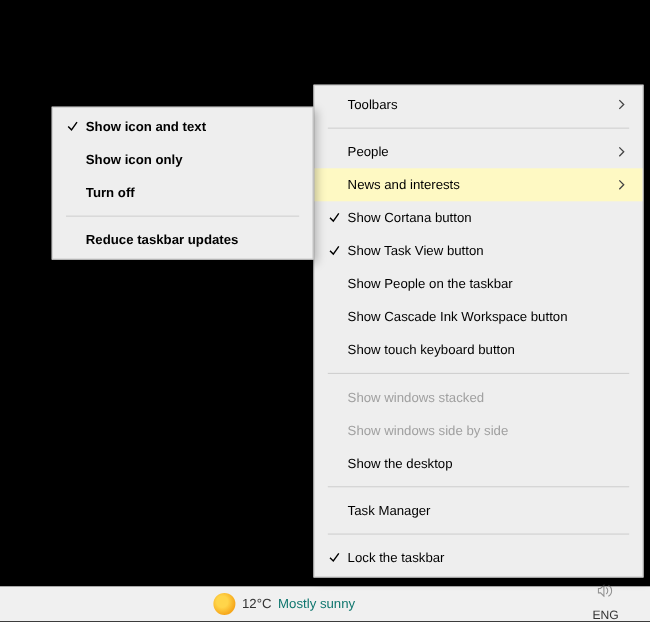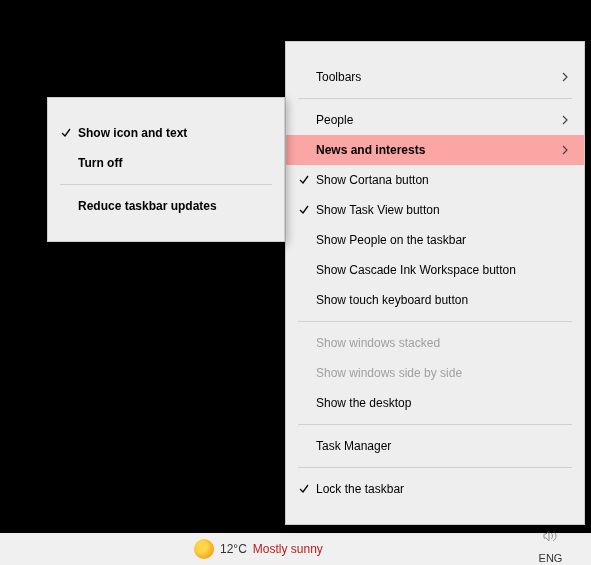--- a/index.html
+++ b/index.html
@@ -57,21 +57,21 @@
       height: 16px;
       position: relative;
       margin-left: 8px;
     }
     .action-center svg { display:block; }
     .menu {
       position: absolute;
       background: #eeeeee;
       border: 1px solid #cccccc;
       box-shadow: 3px 3px 8px rgba(0,0,0,.25);
-      padding: 20px 0;
+      padding: 2px 0;
     }
     .main-menu {
       right: 6px;
       bottom: 40px;
       width: 300px;
     }
     .sub-menu {
       width: 238px;
       top: 97px;
       left: 47px;
@@ -79,22 +79,21 @@
     }
     .menu-item {
       display: flex;
       align-items: center;
       height: 30px;
       padding: 0 14px 0 6px;
       position: relative;
       color: #000;
     }
     .menu-item.hovered {
-      background: #fca5a5;
-      font-weight: bold;
+      background: #fef9c3;
     }
     .menu-item.disabled {
       color: #a0a0a0;
     }
     .mi-check {
       width: 24px;
       display: flex;
       align-items: center;
       justify-content: center;
       flex-shrink: 0;
@@ -127,21 +126,21 @@
     .chevron { width:10px; height:10px; }
     .gear { width:14px; height:14px; }
   </style>
 </head>
 <body>
 
 <div class="taskbar">
   <div class="weather">
     <span class="weather-icon"></span>
     <span>12°C</span>
-    <span style="color:#b91c1c">Mostly sunny</span>
+    <span style="color:#0f766e">Mostly sunny</span>
   </div>
   <div class="tray">
     <span class="tray-ico">
       <svg width="10" height="10" viewBox="0 0 10 10">
           <path d="M1 7l4-4 4 4" fill="none" stroke="#555" stroke-width="1.3"></path>
         </svg>
     </span>
     <span class="tray-ico">
       <svg width="14" height="12" viewBox="0 0 14 12">
           <rect x="1" y="2" width="12" height="8" fill="none" stroke="#555"></rect>
@@ -257,20 +256,24 @@
   <div class="menu-item">
     <span class="mi-check">
         <svg class="checkmark" viewBox="0 0 12 12">
           <path d="M2 6l3 3 5-7" fill="none" stroke="#000" stroke-width="1.3"></path>
         </svg>
       </span>
     <span class="mi-label">Show icon and text</span>
   </div>
   <div class="menu-item">
     <span class="mi-check"></span>
+    <span class="mi-label">Show icon only</span>
+  </div>
+  <div class="menu-item">
+    <span class="mi-check"></span>
     <span class="mi-label">Turn off</span>
   </div>
   <div class="sep"></div>
   <div class="menu-item">
     <span class="mi-check"></span>
     <span class="mi-label">Reduce taskbar updates</span>
   </div>
 </div>
 
 </body></html>

